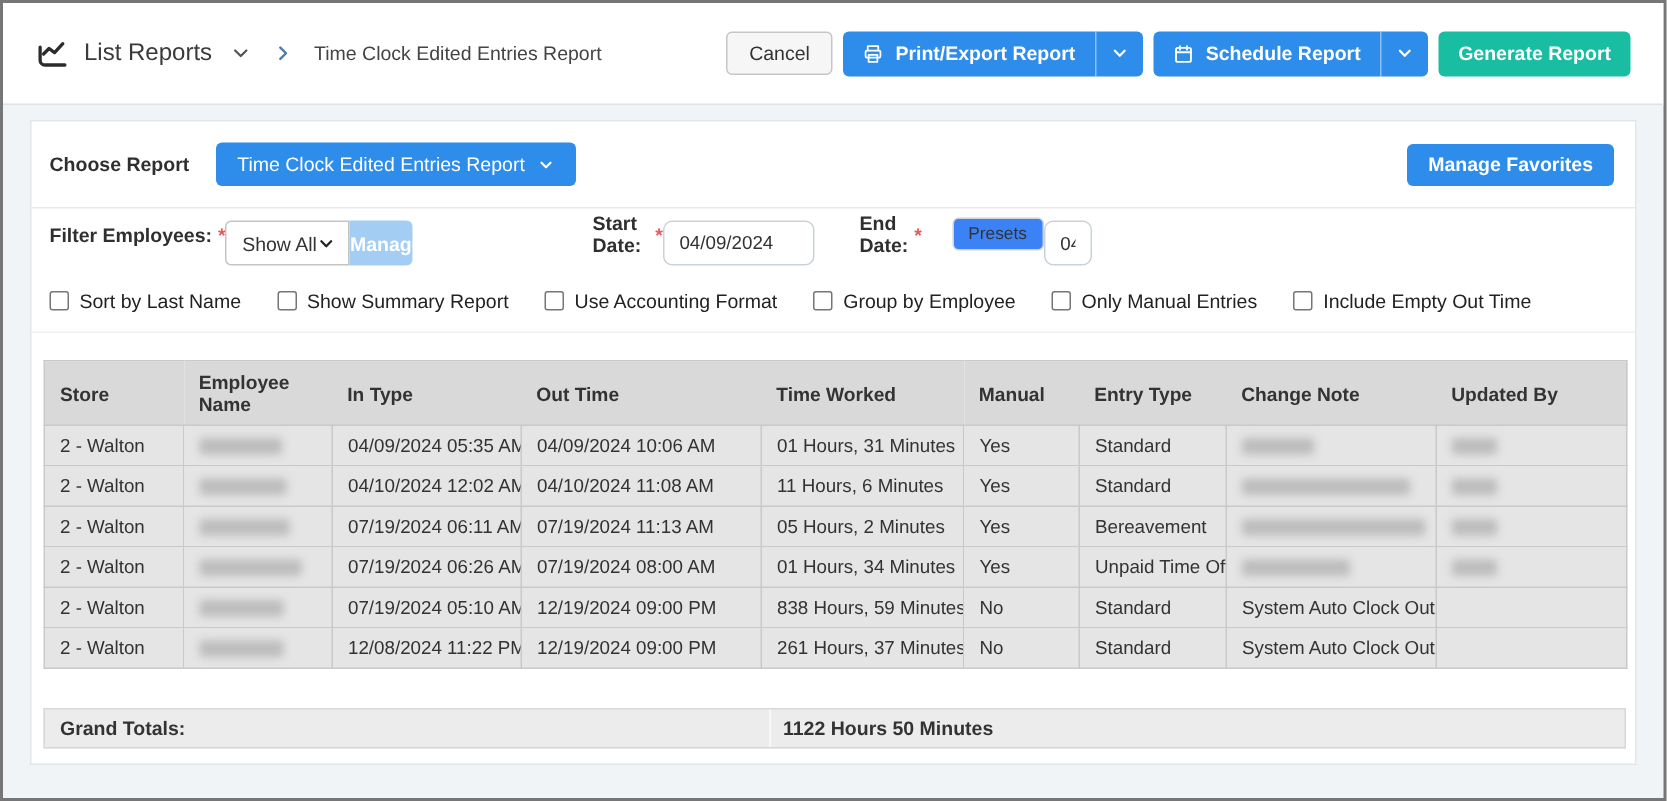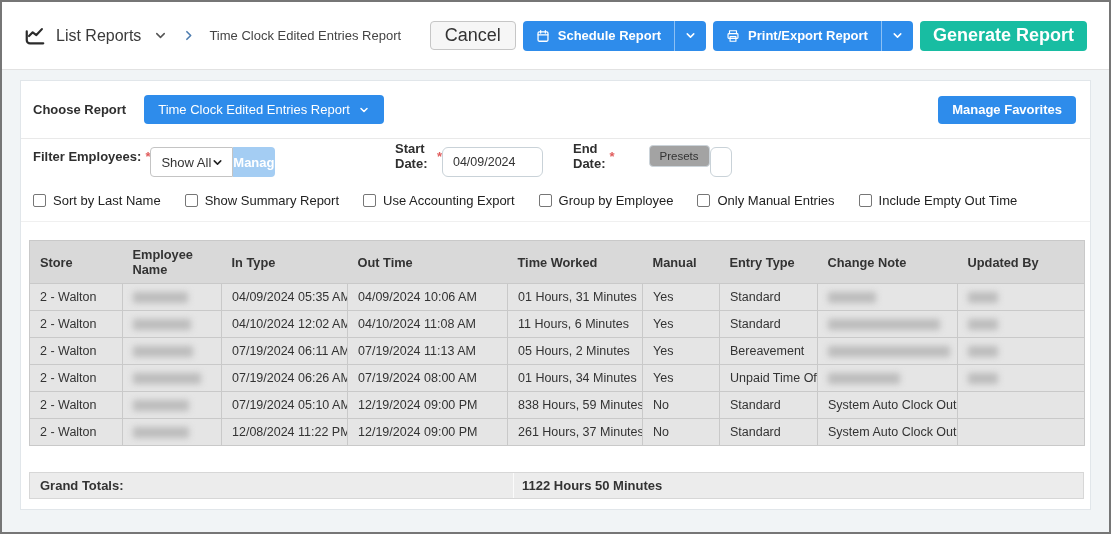--- a/index.html
+++ b/index.html
@@ -17,21 +17,21 @@
     display:flex; align-items:center; justify-content:space-between;
     padding:0 22px;
   }
   .crumbs { display:flex; align-items:center; gap:10px; }
   .chart-ic { display:flex; color:#2b2b2b; }
   .page-title { font-size:16px; color:#3a3a3a; cursor:pointer; }
   .title-caret { display:flex; color:#555; margin-left:2px; cursor:pointer; }
   .crumb-sep { display:flex; color:#4d7cae; margin:0 4px; }
   .crumb { font-size:13px; color:#444; }
   .actions { display:flex; align-items:center; gap:7px; }
-  .btn { border:none; border-radius:4px; font-family:inherit; font-size:18px; cursor:pointer; }
+  .btn { border:none; border-radius:4px; font-family:inherit; font-size:13px; cursor:pointer; }
   .btn-cancel {
     height:29px; padding:0 14px; background:#f6f6f6; border:1px solid #c6c6c6; color:#333;
   }
   .btn-split {
     height:30px; display:inline-flex; align-items:stretch; background:#2e8ceb; color:#fff;
     border-radius:4px; font-size:13px; font-weight:bold; cursor:pointer;
   }
   .btn-split .main { display:flex; align-items:center; gap:8px; padding:0 13px; }
   .btn-split .caret {
     display:flex; align-items:center; padding:0 9px;
@@ -73,21 +73,21 @@
   .select .sel-caret { display:flex; color:#222; }
   .btn-manage {
     width:42px; background:#a4cdf3; color:#fff; font-weight:bold; font-size:13px;
     border-radius:0 4px 4px 0;
   }
   .dateinput {
     height:30px; width:100%; border:1px solid #c9d2d8; border-radius:6px;
     padding:0 10px; font-size:12.5px; font-family:inherit; color:#333;
   }
   .btn-presets {
-    height:22px; padding:0 10px; margin-left:34px; background:#a3a3a3;
+    height:22px; padding:0 10px; margin-left:20px; background:#3b82f6;
     border:1px solid #ccd4da; border-radius:4px; font-size:11.5px; color:#333;
   }
   
   .options-row {
     display:flex; align-items:center; gap:24px; padding:2px 12px 13px;
     border-bottom:1px solid #f0f0f0;
   }
   .opt { display:flex; align-items:center; gap:7px; font-size:13px; color:#222; cursor:pointer; }
   .cb { width:13px; height:13px; border:1.5px solid #767676; border-radius:2px; background:#fff; }
   
@@ -138,43 +138,43 @@
           <polyline points="9 5 16 12 9 19"></polyline>
         </svg>
     </span>
     <span class="crumb">Time Clock Edited Entries Report</span>
   </div>
   <div class="actions">
     <button class="btn btn-cancel">Cancel</button>
     <div class="btn-split">
       <span class="main">
         <span>
-          <svg width="14" height="14" viewBox="0 0 24 24" fill="none" stroke="#fff" stroke-width="2.2" stroke-linecap="round">
-            <rect x="3.5" y="5" width="17" height="16" rx="2"></rect>
-              <path d="M8 3v4 M16 3v4 M3.5 10h17"></path>
-          </svg>
-        </span>
-        <span>Schedule Report</span>
-      </span>
-      <span class="caret">
-        <svg width="13" height="13" viewBox="0 0 24 24" fill="none" stroke="#fff" stroke-width="2.8" stroke-linecap="round" stroke-linejoin="round">
-            <polyline points="6 9 12 15 18 9"></polyline>
-          </svg>
-      </span>
-    </div>
-    <div class="btn-split">
-      <span class="main">
-        <span>
           <svg width="14" height="14" viewBox="0 0 24 24" fill="none" stroke="#fff" stroke-width="2" stroke-linecap="round" stroke-linejoin="round">
             <path d="M6 8V3h12v5"></path>
               <rect x="3.5" y="8" width="17" height="8" rx="1.5"></rect>
               <rect x="7" y="13" width="10" height="8"></rect>
           </svg>
         </span>
         <span>Print/Export Report</span>
+      </span>
+      <span class="caret">
+        <svg width="13" height="13" viewBox="0 0 24 24" fill="none" stroke="#fff" stroke-width="2.8" stroke-linecap="round" stroke-linejoin="round">
+            <polyline points="6 9 12 15 18 9"></polyline>
+          </svg>
+      </span>
+    </div>
+    <div class="btn-split">
+      <span class="main">
+        <span>
+          <svg width="14" height="14" viewBox="0 0 24 24" fill="none" stroke="#fff" stroke-width="2.2" stroke-linecap="round">
+            <rect x="3.5" y="5" width="17" height="16" rx="2"></rect>
+              <path d="M8 3v4 M16 3v4 M3.5 10h17"></path>
+          </svg>
+        </span>
+        <span>Schedule Report</span>
       </span>
       <span class="caret">
         <svg width="13" height="13" viewBox="0 0 24 24" fill="none" stroke="#fff" stroke-width="2.8" stroke-linecap="round" stroke-linejoin="round">
             <polyline points="6 9 12 15 18 9"></polyline>
           </svg>
       </span>
     </div>
     <button class="btn btn-teal">Generate Report</button>
   </div>
 </header>
@@ -234,21 +234,21 @@
       <label class="opt">
         <span class="cb"></span>
         <span>Sort by Last Name</span>
       </label>
       <label class="opt">
         <span class="cb"></span>
         <span>Show Summary Report</span>
       </label>
       <label class="opt">
         <span class="cb"></span>
-        <span>Use Accounting Export</span>
+        <span>Use Accounting Format</span>
       </label>
       <label class="opt">
         <span class="cb"></span>
         <span>Group by Employee</span>
       </label>
       <label class="opt">
         <span class="cb"></span>
         <span>Only Manual Entries</span>
       </label>
       <label class="opt">

